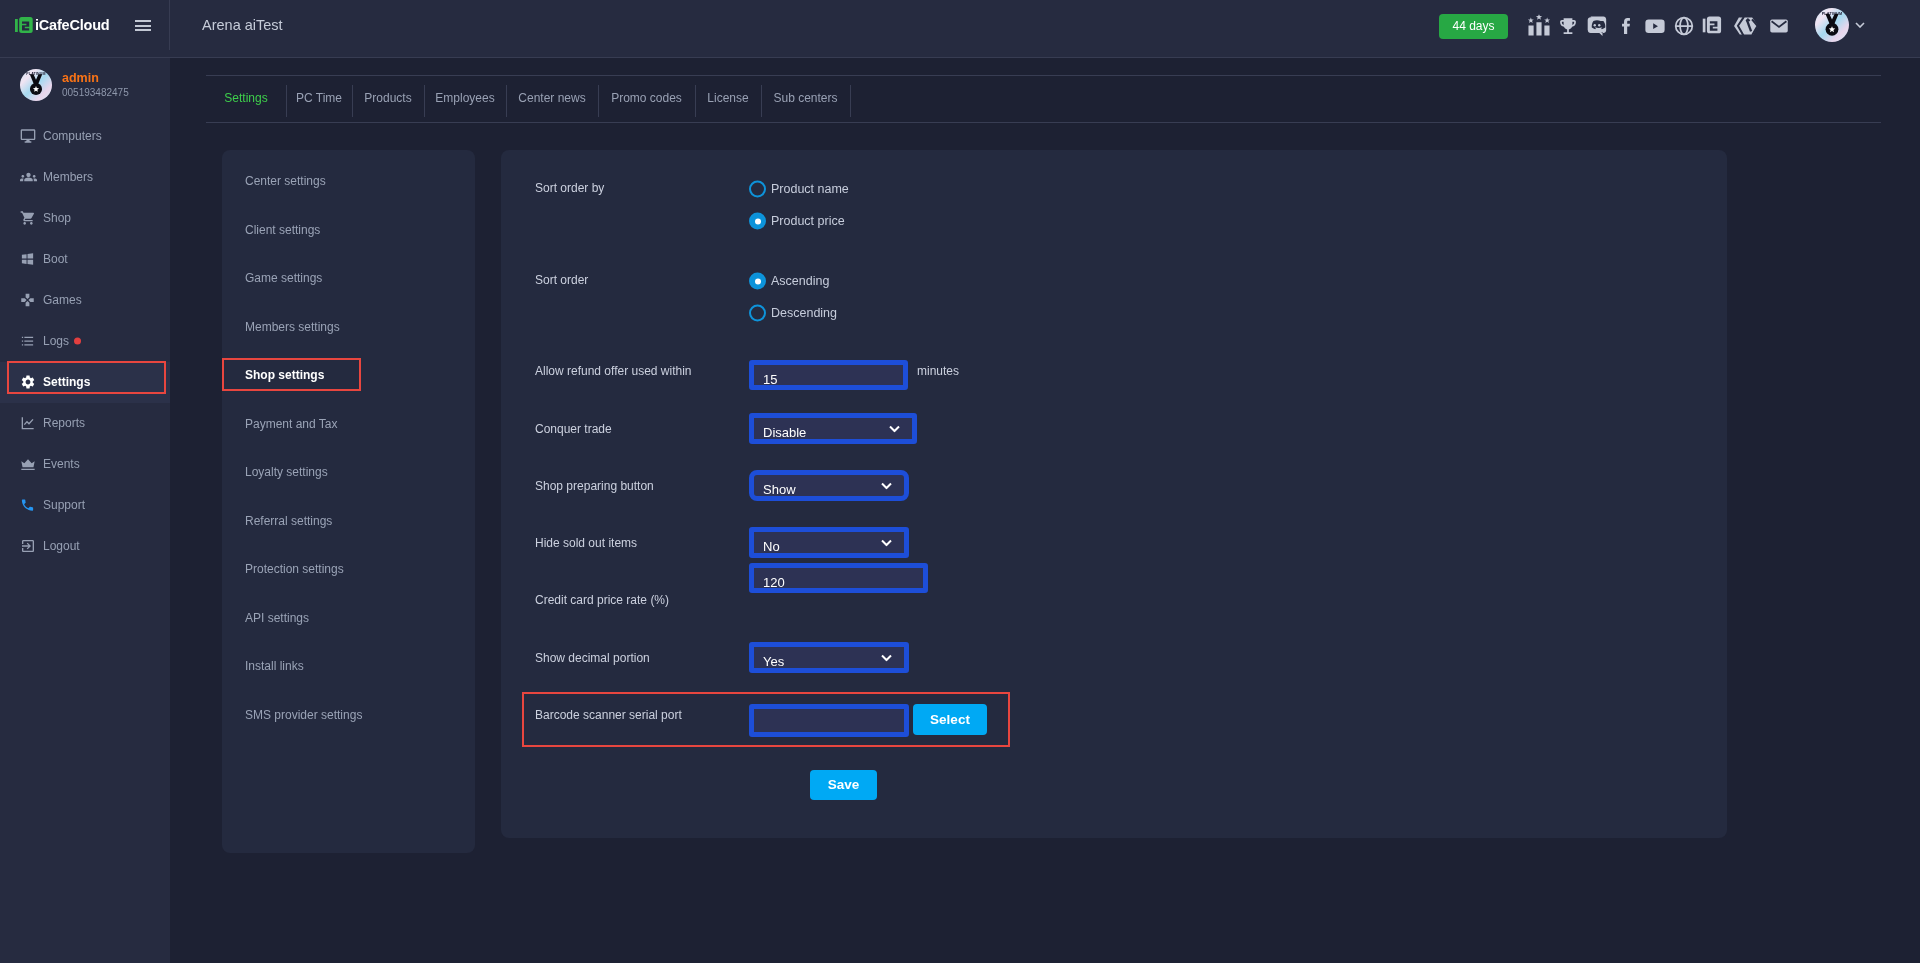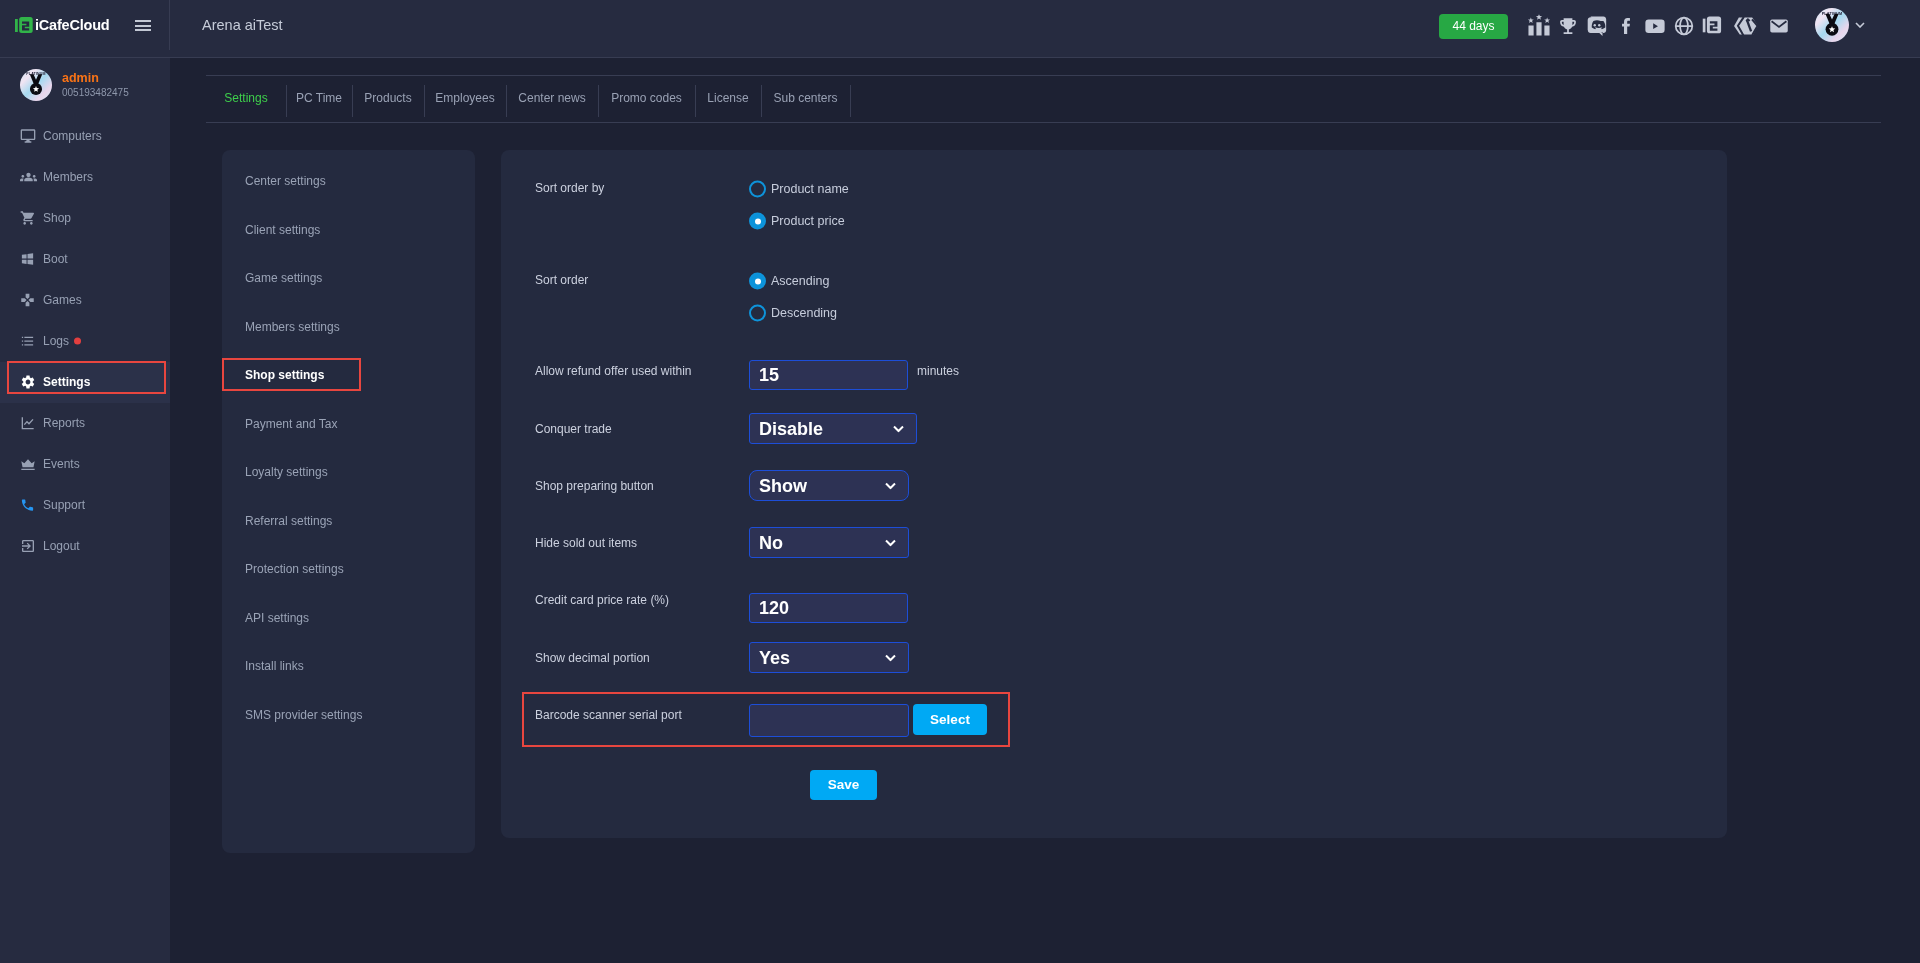--- a/index.html
+++ b/index.html
@@ -59,22 +59,22 @@
   .flabel { position:absolute; left:535px; transform:translateY(-50%);
     color:#ccd1df; font-size:12px; }
   .radio { position:absolute; width:17px; height:17px; border-radius:50%;
     border:2px solid #0e93da; transform:translate(0,-50%); }
   .radio.sel { background:#0b93da; }
   .radio.sel:after { content:""; position:absolute; left:50%; top:50%; width:6px;
     height:6px; border-radius:50%; background:#fff; transform:translate(-50%,-50%); }
   .rlabel { position:absolute; left:771px; transform:translateY(-50%);
     color:#c7cddc; font-size:12.5px; }
   .field { position:absolute; left:749px; background:#2d3254;
-    border:1px solid #1d4ed8; border-radius:3px; color:#fff; font-size:18px;
-    font-weight:bold; line-height:29px; padding-left:9px; }
+    border:5px solid #1d4ed8; border-radius:3px; color:#fff; font-size:13px;
+    font-weight:normal; line-height:29px; padding-left:9px; }
   .field svg { position:absolute; right:12px; top:50%; transform:translateY(-50%); }
   .btn { position:absolute; background:#00a9f4; border-radius:4px; color:#fff;
     font-weight:bold; font-size:13.5px; text-align:center; }
   #redbox-form { position:absolute; left:522px; top:692px; width:488px;
     height:55px; border:2px solid #e8463f; }
 </style>
 </head>
 <body>
 
 <div id="header">
@@ -305,21 +305,21 @@
     </svg></div>
 <div class="flabel" style="top:486px">Shop preparing button</div>
 <div class="field" style="top:470px; width:160px; height:31px; line-height:30px;border-radius:8px;">Show<svg width="11" height="7" viewBox="0 0 11 7" fill="none" stroke="#fff" stroke-width="2">
       <path d="M1 1l4.5 4.5L10 1"></path>
     </svg></div>
 <div class="flabel" style="top:543px">Hide sold out items</div>
 <div class="field" style="top:527px; width:160px; height:31px; line-height:30px;">No<svg width="11" height="7" viewBox="0 0 11 7" fill="none" stroke="#fff" stroke-width="2">
       <path d="M1 1l4.5 4.5L10 1"></path>
     </svg></div>
 <div class="flabel" style="top:600px">Credit card price rate (%)</div>
-<div class="field" style="top:593px; width:159px; height:30px;">120</div>
+<div class="field" style="top:563px; width:179px; height:30px;">120</div>
 <div class="flabel" style="top:658px">Show decimal portion</div>
 <div class="field" style="top:642px; width:160px; height:31px; line-height:30px;">Yes<svg width="11" height="7" viewBox="0 0 11 7" fill="none" stroke="#fff" stroke-width="2">
       <path d="M1 1l4.5 4.5L10 1"></path>
     </svg></div>
 <div class="flabel" style="top:715px">Barcode scanner serial port</div>
 <div class="field" style="top:704px; width:160px; height:33px;"></div>
 <div class="btn" style="left:913px; top:704px; width:74px; height:31px; line-height:31px;">Select</div>
 <div id="redbox-form"></div>
 <div class="btn" style="left:810px; top:770px; width:67px; height:30px; line-height:30px;">Save</div>
 

